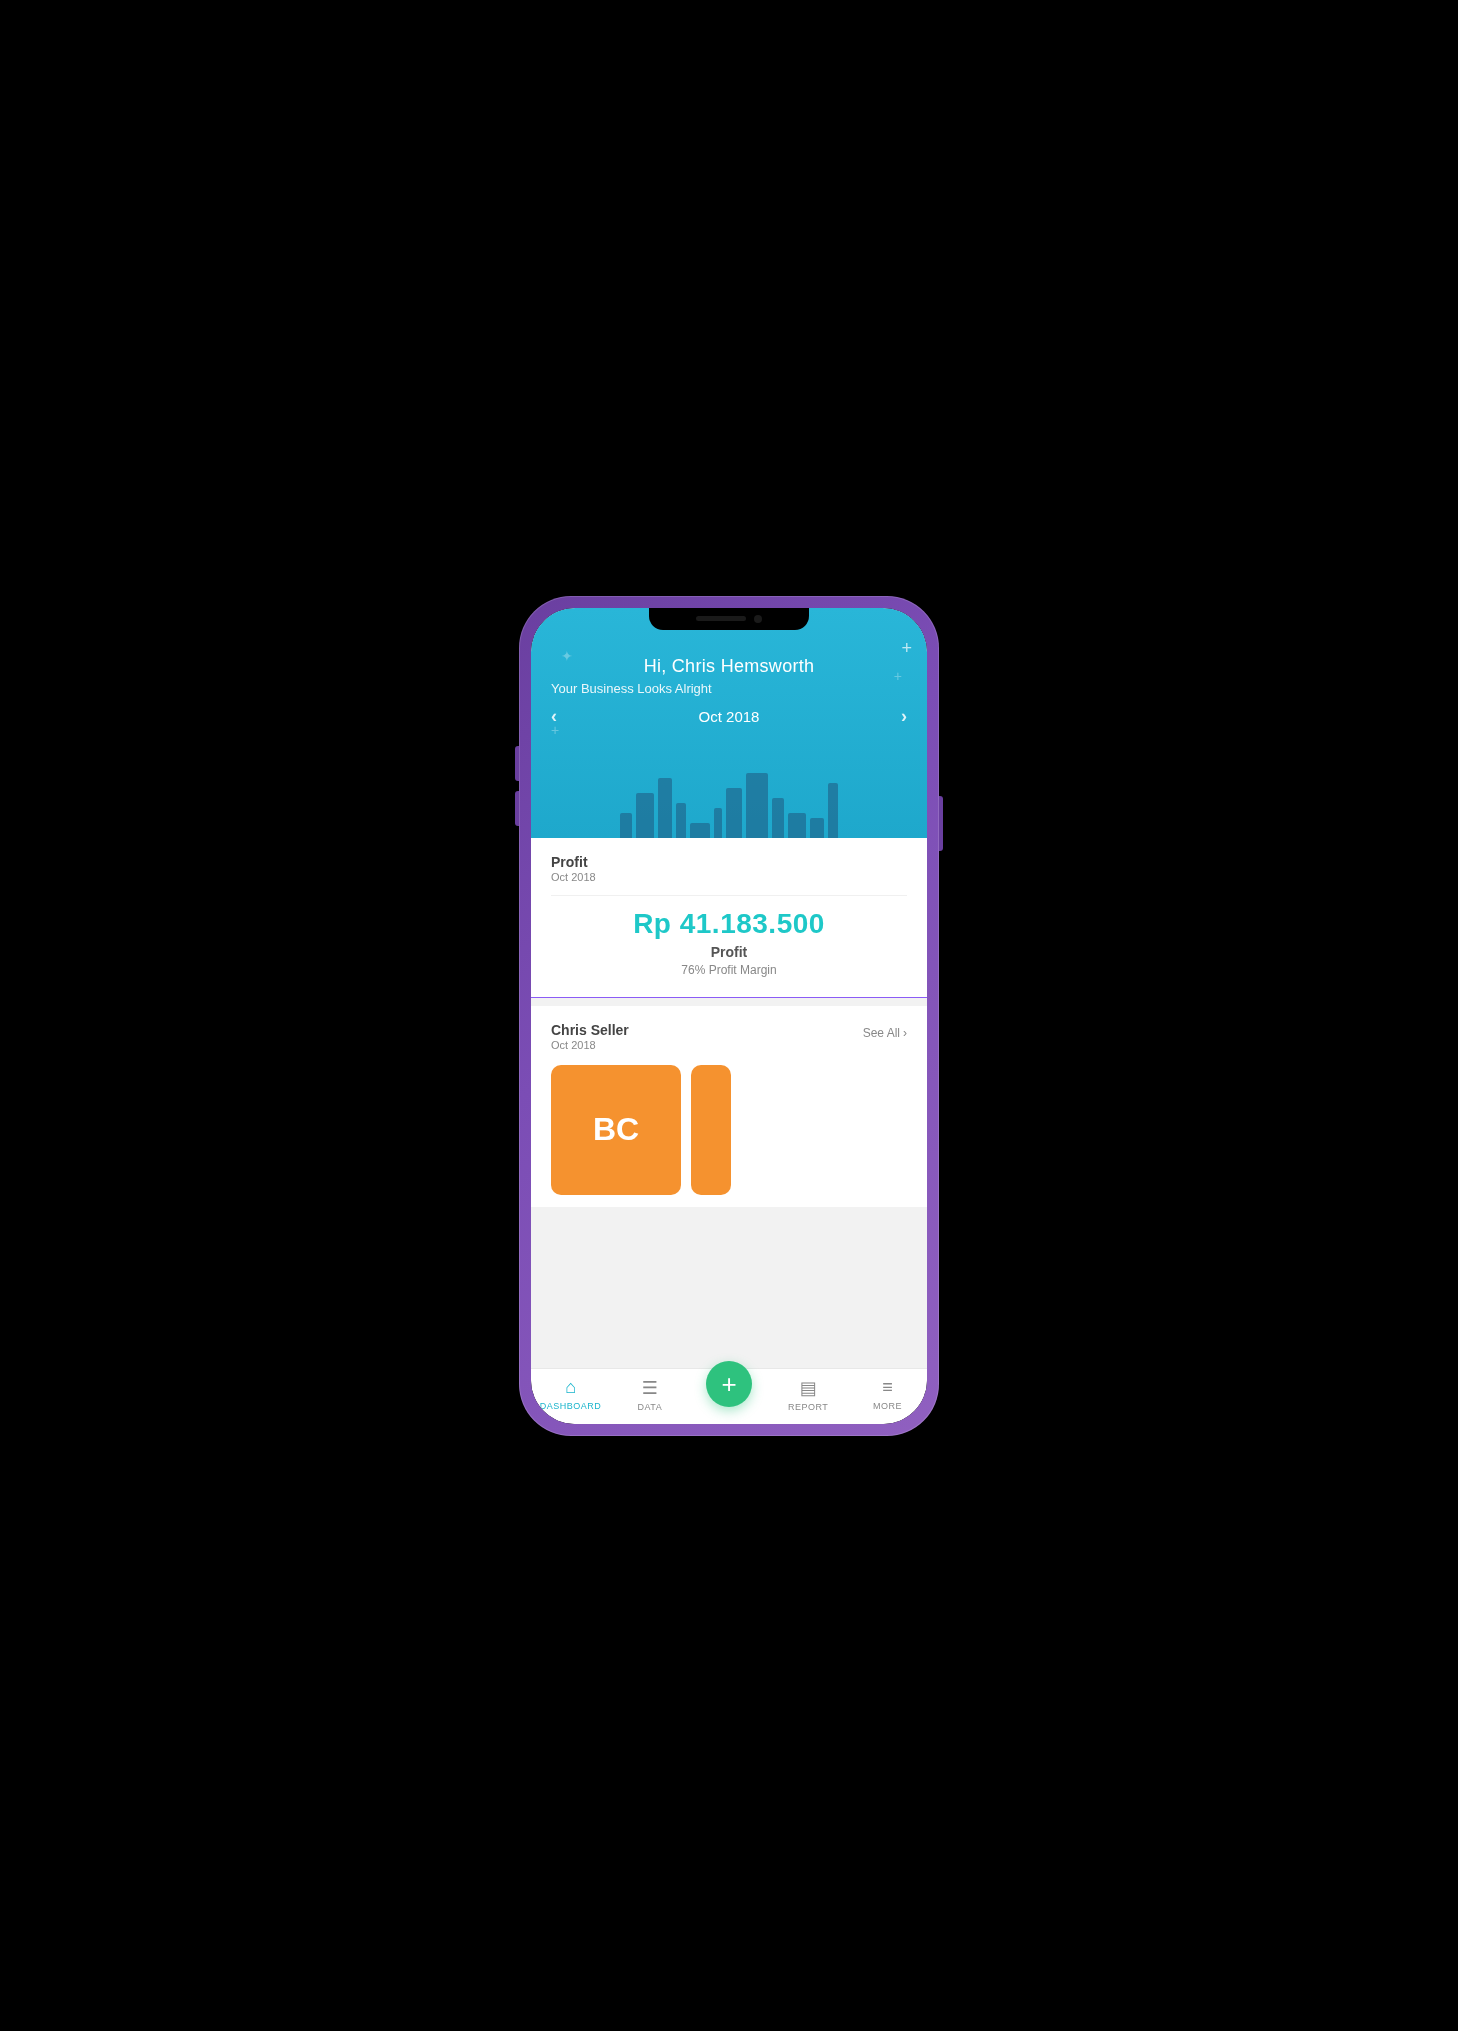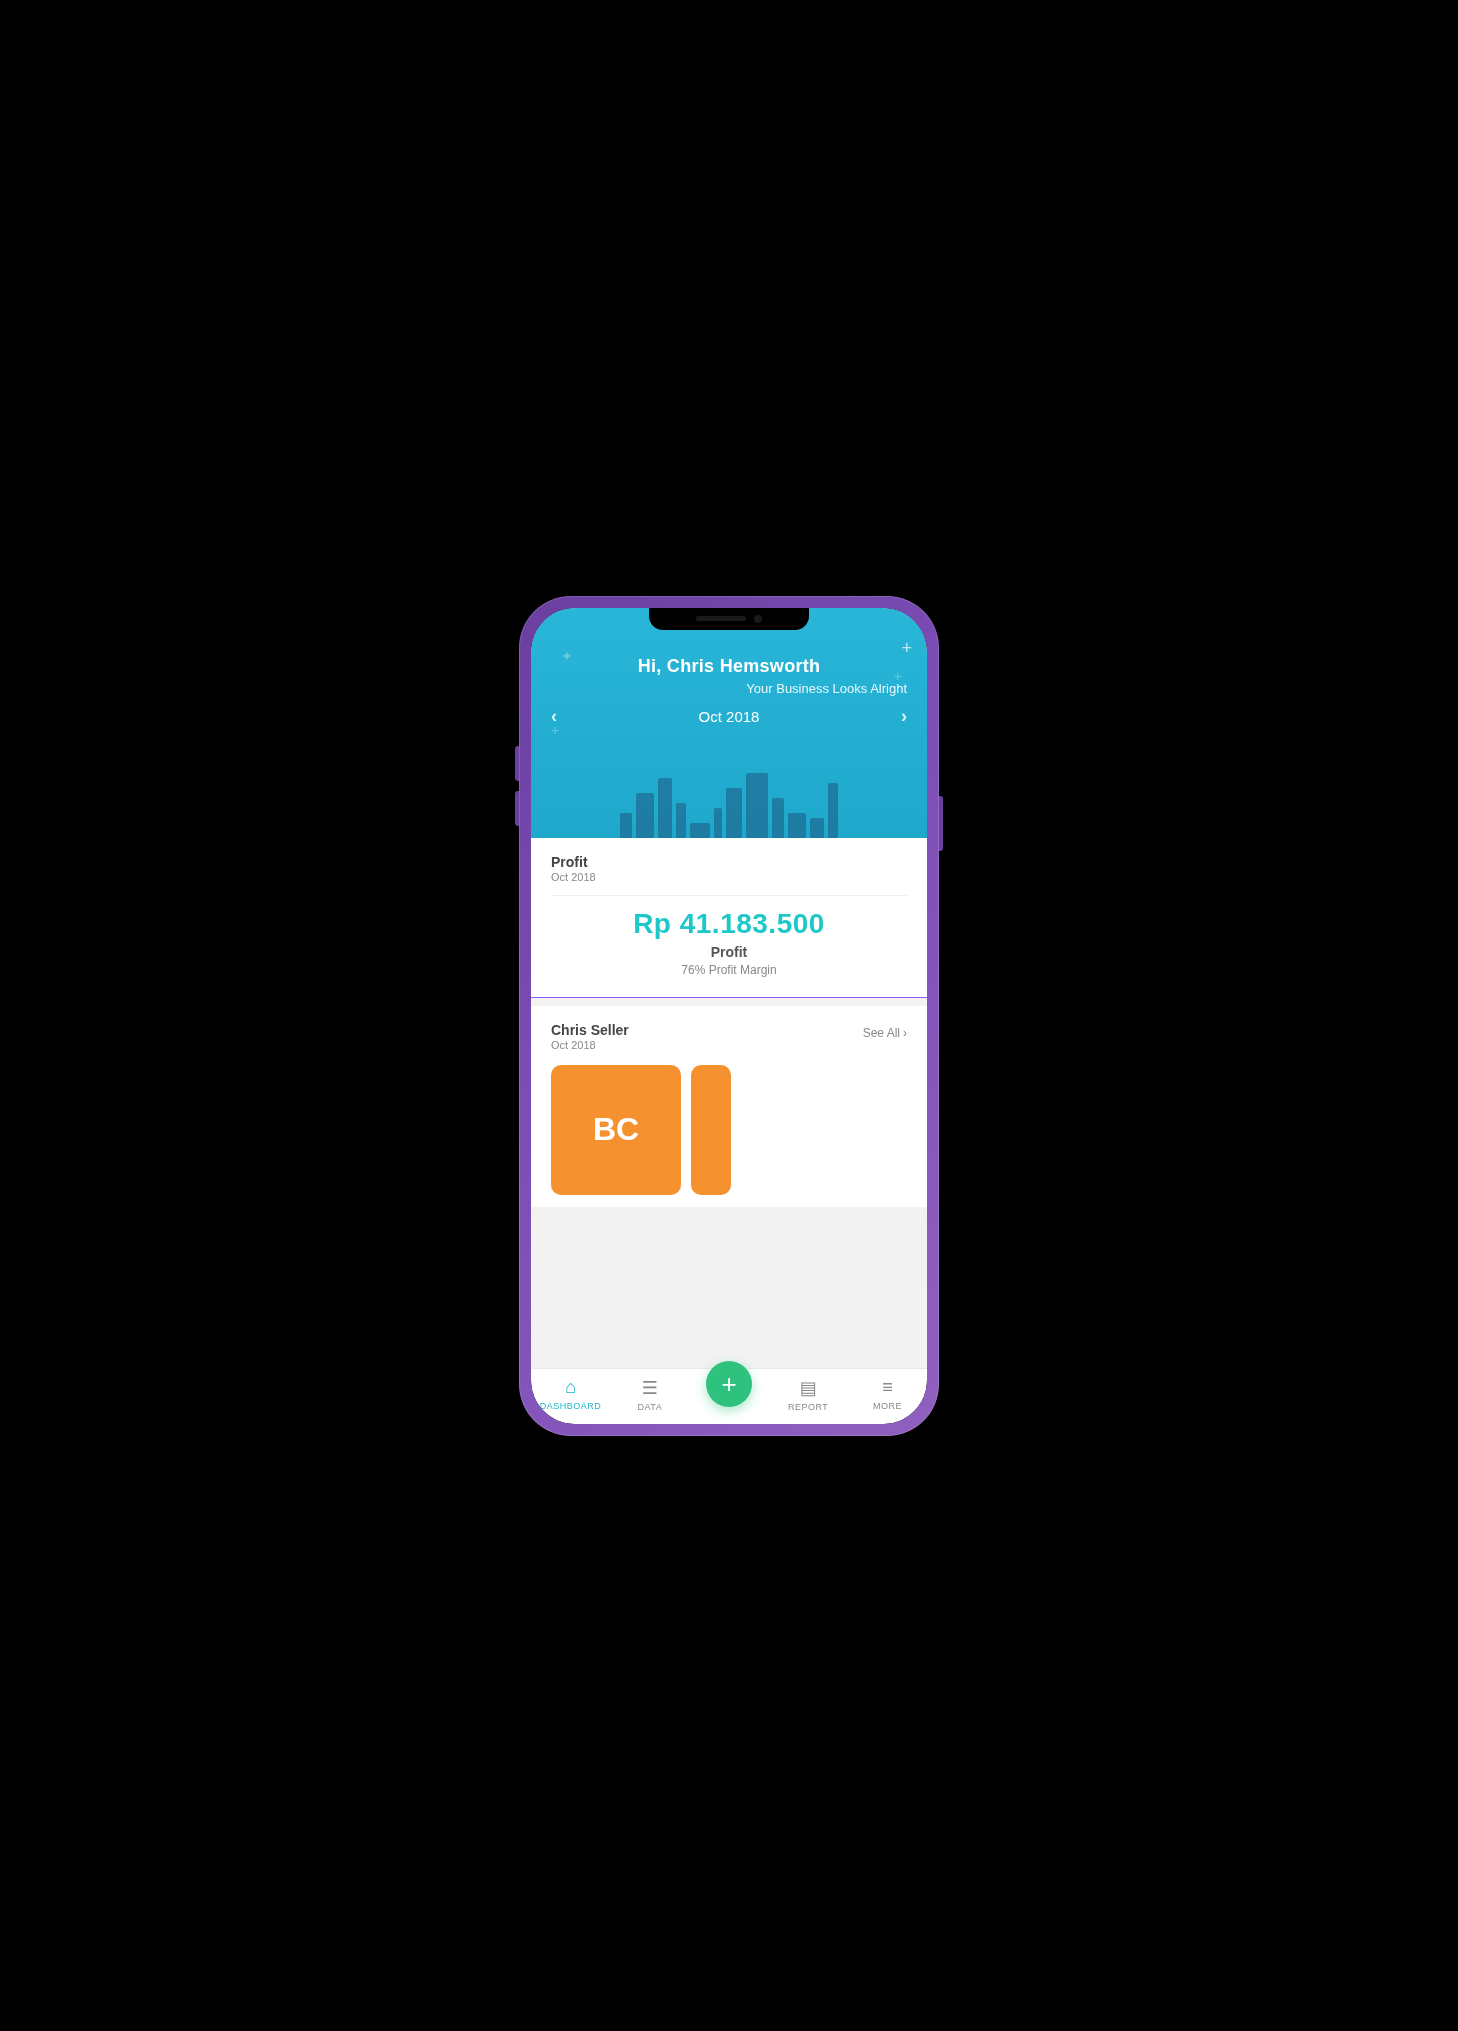--- a/index.html
+++ b/index.html
@@ -81,27 +81,27 @@
       flex-shrink: 0;
       position: relative;
       height: 230px;
       overflow: hidden;
     }
 
     .header-greeting {
       text-align: center;
       color: #fff;
       font-size: 18px;
-      font-weight: 700;
+      font-weight: 400;
       margin-top: 18px;
       letter-spacing: 0.3px;
     }
 
     .header-subtitle {
-      text-align: right;
+      text-align: left;
       color: rgba(255,255,255,0.9);
       font-size: 13px;
       margin-top: 4px;
     }
 
     .header-nav {
       display: flex;
       align-items: center;
       justify-content: center;
       margin-top: 12px;

